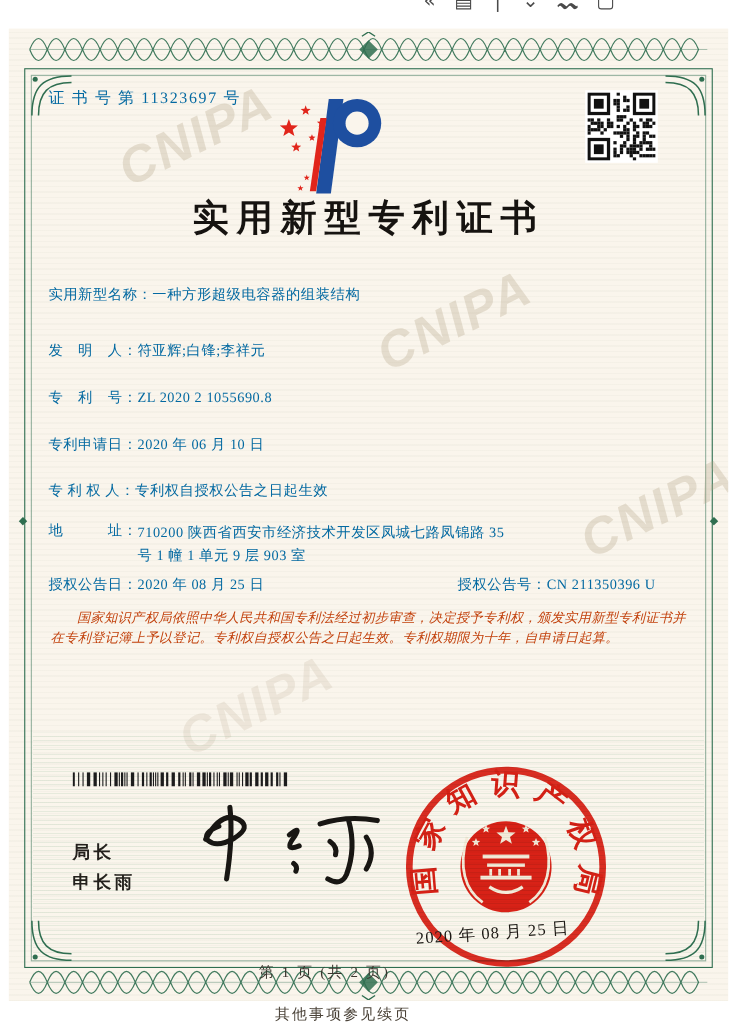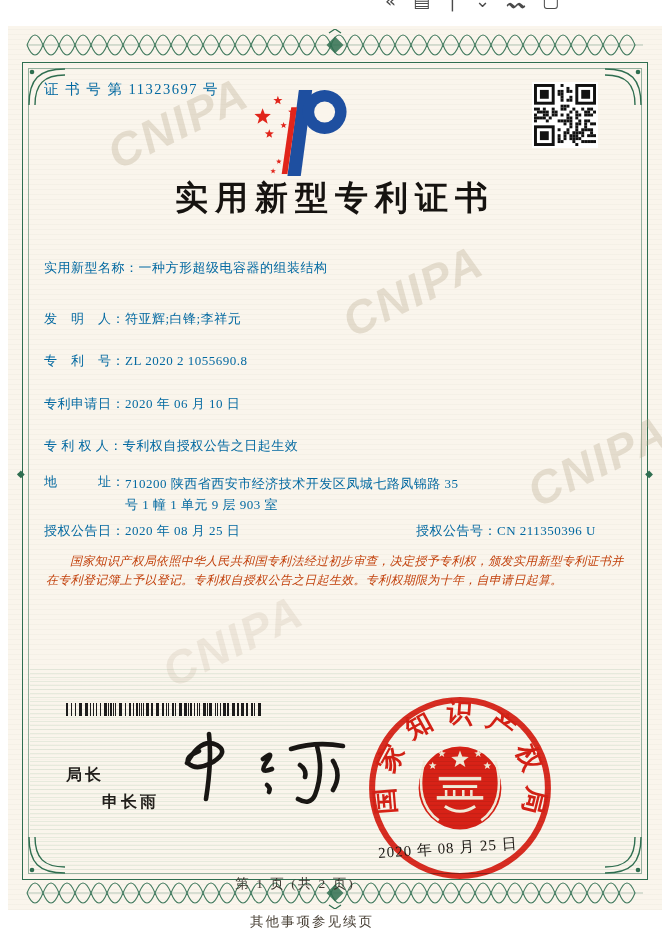--- a/index.html
+++ b/index.html
@@ -58,21 +58,21 @@
   .grant-right { position:absolute; left:336px; top:0;margin-left:36px; }
 
   .paras { position:absolute; left:38px; right:30px; top:526px; }
   .paras p { font-size:12px; font-style:italic; line-height:1.6; text-indent:2em;
              color:#c2410c; letter-spacing:.3px; }
 
   .barcode { position:absolute; left:58px; top:676px; width:196px; height:13px; }
   .sig-title { position:absolute; left:58px; top:739px; font-size:16px; font-weight:bold;
                font-family:"Liberation Sans",sans-serif; color:#23201c; letter-spacing:3px; }
   .sig-name  { position:absolute; left:58px; top:766px; font-size:16px; font-weight:bold;
-               font-family:"Liberation Sans",sans-serif; color:#23201c; letter-spacing:3px;margin-left:36px; }
+               font-family:"Liberation Sans",sans-serif; color:#23201c; letter-spacing:3px; }
   .signature { position:absolute; left:163px; top:703px; width:195px; height:100px; }
 
   .seal { position:absolute; left:356px; top:666px; width:192px; height:192px; mix-blend-mode:multiply; }
   .seal-date { position:absolute; left:14px; top:146px; width:170px; font-size:15px;
                color:#1d1a16; letter-spacing:1px; transform:rotate(-4deg); white-space:nowrap; }
 
   .page-num { position:absolute; left:0; width:100%; top:849px; text-align:center;
               padding-right:80px; font-size:13.5px; color:#3b362f; letter-spacing:2px; }
   .contin { position:absolute; left:0; width:670px; top:913px; text-align:center;
             padding-right:70px; font-size:13.5px; color:#4a4238; letter-spacing:2px;margin-left:12px; }

